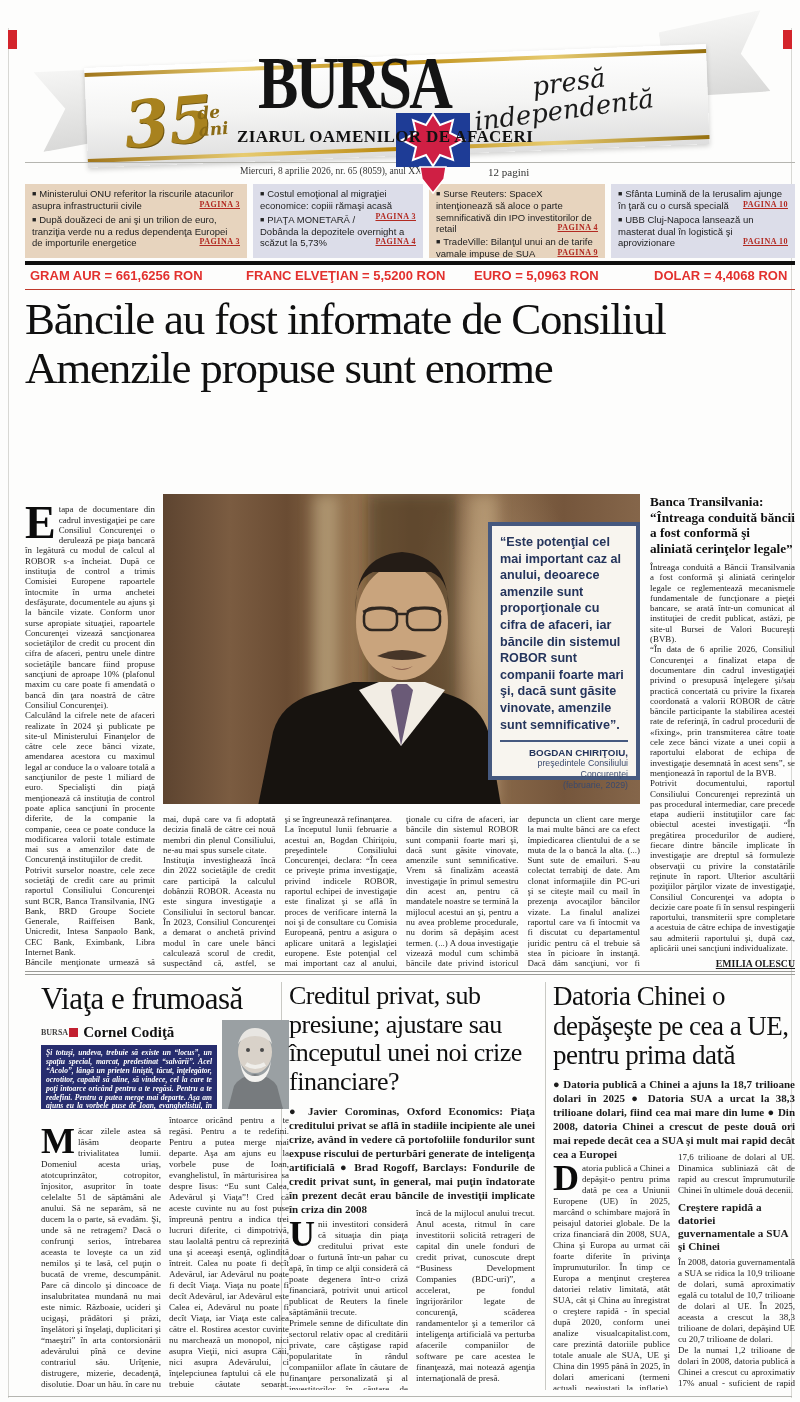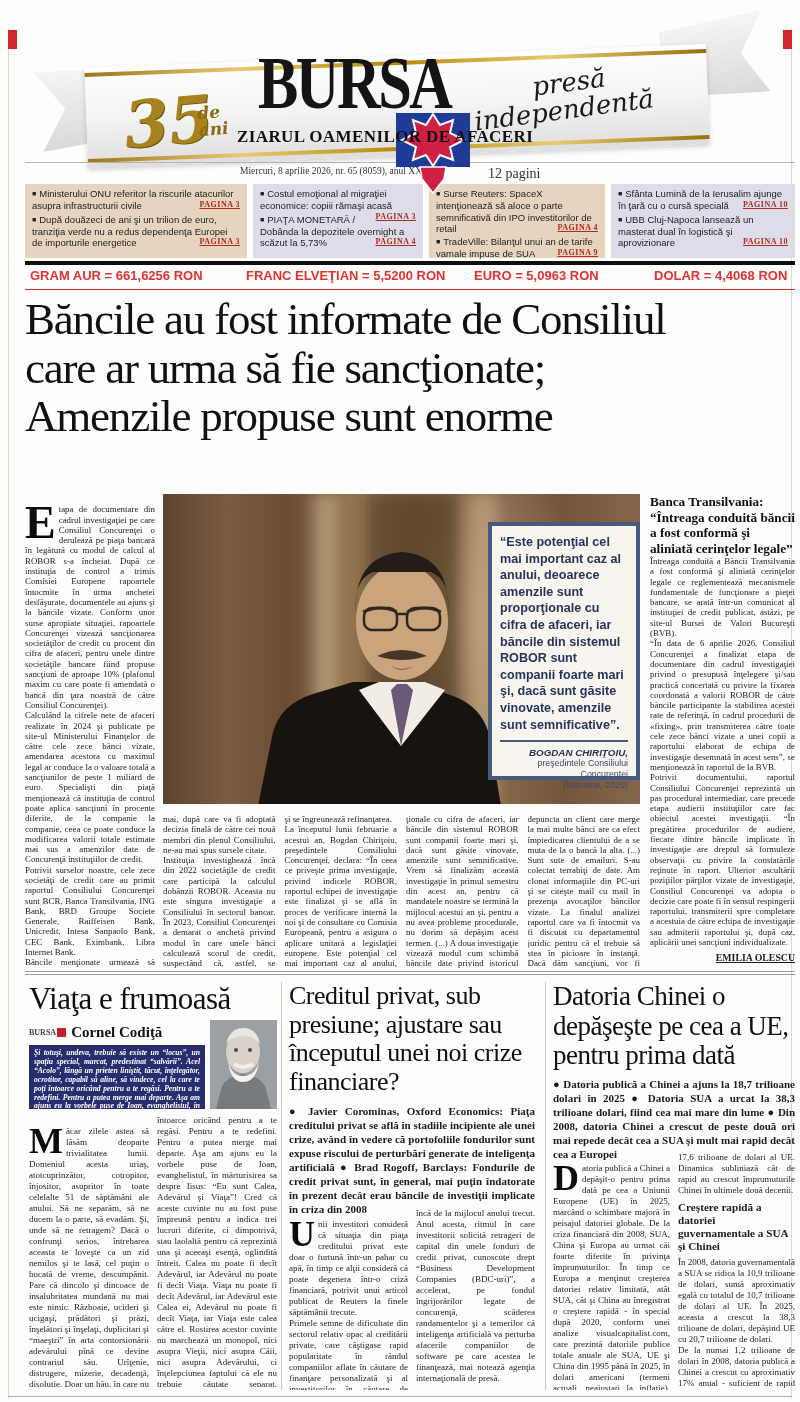--- a/index.html
+++ b/index.html
@@ -16,21 +16,21 @@
   .tail-right{left:662px;top:16px;width:104px;height:82px;transform:rotate(-7deg);clip-path:polygon(0 12%,100% 0,76% 50%,100% 100%,0 92%);}
   .anniv-num{position:absolute;left:124px;top:84px;font-family:"DejaVu Serif",serif;font-style:italic;font-weight:bold;font-size:64px;color:#a8821e;transform:rotate(-5deg);text-shadow:1px 1px 0 #6d5410;z-index:3;}
   .anniv-label{position:absolute;left:198px;top:104px;font-family:"DejaVu Serif",serif;font-style:italic;font-weight:bold;font-size:17px;line-height:17px;color:#8a6a14;transform:rotate(-5deg);z-index:3;}
   .paper-title{position:absolute;left:258px;top:40px;font-size:72px;font-weight:bold;letter-spacing:-3px;color:#141414;transform:scaleX(.84) scaleY(1.04);transform-origin:left top;z-index:3;}
   .paper-subtitle{position:absolute;left:237px;top:127px;font-size:17px;font-weight:bold;letter-spacing:.4px;color:#111;z-index:5;}
   .tagline{position:absolute;left:472px;top:70px;font-family:"DejaVu Serif",serif;font-style:italic;font-size:26px;color:#1a1a1a;transform:rotate(-7.5deg);z-index:3;line-height:27px;}
   .tagline .l1{margin-left:62px;}
   .masthead-logo{position:absolute;left:394px;top:113px;z-index:4;}
   .dateline-rule{position:absolute;left:25px;top:162px;width:770px;height:1px;background:#b5b5b0;}
   .date-text{position:absolute;left:240px;top:166px;font-size:9.5px;color:#333;}
-  .pages-text{position:absolute;left:488px;top:166px;font-size:14px;color:#333;}
+  .pages-text{position:absolute;left:488px;top:166px;font-size:11px;color:#333;}
   
   .briefs{position:absolute;left:25px;top:184px;width:770px;height:74px;display:flex;gap:6px;font-family:"Liberation Sans",sans-serif;}
   .brief-box{padding:4px 7px;box-sizing:border-box;}
   .brief-box.tan{background:#e7d4be;}
   .brief-box.lav{background:#dcdde9;}
   .b1{flex:0 0 222px}.b2{flex:0 0 170px}.b3{flex:0 0 176px}.b4{flex:1}
   .brief-item{font-size:9.5px;line-height:11.3px;color:#222;position:relative;margin-bottom:2px;text-align:left;}
   .brief-item .blt{font-size:7px;margin-right:3px;position:relative;top:-1px;}
   .page-ref{font-family:"Liberation Serif",serif;font-weight:bold;font-size:8px;letter-spacing:.5px;color:#b22a22;text-decoration:underline;float:right;margin-top:-1px;}
   
@@ -48,35 +48,35 @@
   .col1{position:absolute;left:0;top:0;width:130px;height:476px;overflow:hidden;}
   .dropcap{float:left;font-weight:bold;color:#0c0c0c;padding-right:3px;font-family:"Liberation Serif",serif;}
   .dc-main{font-size:46px;line-height:38px;}
   .dc-sm{font-size:36px;line-height:30px;}
   .photo{position:absolute;left:138px;top:0;width:477px;height:310px;overflow:hidden;background:
     radial-gradient(120px 220px at 70% 40%, rgba(255,230,190,.25), rgba(0,0,0,0) 70%),
     linear-gradient(90deg,#5d4430 0%,#7b5c41 14%,#6a4c33 26%,#93734f 40%,#7e5f42 52%,#8a6a4a 68%,#75563c 84%,#85664a 100%);}
   .quote-box{position:absolute;right:0;top:28px;width:152px;height:258px;background:#f8f5ef;border:4px solid #46597f;box-sizing:border-box;padding:8px 8px 6px 8px;font-family:"Liberation Sans",sans-serif;z-index:3;}
   .quote-text{font-size:12.6px;line-height:16.6px;font-weight:bold;color:#25355c;}
   .quote-div{height:2px;background:#46597f;margin:7px 0 5px 0;}
-  .quote-author{font-size:9.8px;font-weight:bold;color:#25355c;text-align:right;font-style:italic;}
+  .quote-author{font-size:9.8px;font-weight:bold;color:#25355c;text-align:right;}
   .quote-role{font-size:8.8px;color:#3a4a6e;text-align:right;line-height:11px;}
   .cols-lower{position:absolute;left:138px;top:320px;width:477px;height:156px;display:flex;gap:9px;}
   .cols-lower .c{flex:1;overflow:hidden;}
   .sidebar{position:absolute;left:625px;top:0;width:145px;height:476px;overflow:hidden;}
-  .sidebar-title{font-size:13.2px;line-height:15.5px;font-weight:bold;color:#0e0e0e;}
+  .sidebar-title{font-size:13.2px;line-height:15.5px;font-weight:bold;color:#0e0e0e;margin-bottom:6px;}
   .sidebar-body{font-size:8.9px;line-height:10.3px;text-align:justify;white-space:pre-line;}
   .author-line{font-size:9.8px;font-weight:bold;text-align:right;text-decoration:underline;margin-top:5px;}
   
   .double-rule{position:absolute;left:25px;top:971px;width:770px;height:4px;border-top:1px solid #9a9a96;border-bottom:1px solid #9a9a96;box-sizing:border-box;}
   .bottom-rule{position:absolute;left:8px;top:1396px;width:784px;height:1px;background:#b5b5b0;}
   .vdiv{position:absolute;top:982px;height:408px;width:1px;background:#c9c9c4;}
   
   .bottom{position:absolute;left:25px;top:982px;width:770px;height:412px;}
-  .artA{position:absolute;left:4px;top:0;width:248px;}
+  .artA{position:absolute;left:16px;top:0;width:248px;}
   .artB{position:absolute;left:264px;top:0;width:246px;}
   .artC{position:absolute;left:528px;top:0;width:242px;}
   .titleA{font-size:31px;line-height:33px;letter-spacing:-.5px;color:#101010;}
   .titleB{font-size:26px;line-height:28.5px;letter-spacing:-.5px;color:#101010;}
   .titleC{font-size:27px;line-height:29.5px;letter-spacing:-.5px;color:#101010;}
   .byline{position:absolute;left:0;top:40px;height:20px;display:flex;align-items:center;gap:5px;}
   .mini-logo{display:flex;align-items:center;gap:1px;}
   .mini-logo .txt{font-size:8px;font-weight:bold;letter-spacing:0;color:#444;}
   .mini-logo .sq{width:9px;height:9px;background:#c22030;display:inline-block;}
   .byline-name{font-size:15px;font-weight:bold;color:#111;}
@@ -149,21 +149,20 @@
 <div class="ticker">
   <span class="tick t0">GRAM AUR = 661,6256 RON</span>
   <span class="tick t1">FRANC ELVEŢIAN = 5,5200 RON</span>
   <span class="tick t2">EURO = 5,0963 RON</span>
   <span class="tick t3">DOLAR = 4,4068 RON</span>
 </div>
 <div class="red-rule"></div>
 
 <div class="headline">
   <div>Băncile au fost informate de Consiliul</div>
-  <div>care ar urma să fie sancţionate;</div>
   <div>Amenzile propuse sunt enorme</div>
 </div>
 
 <div class="main-art">
   <div class="col1 jtext">
     <span class="dropcap dc-main">E</span><span>tapa de documentare din cadrul investigaţiei pe care Consiliul Concurenţei o derulează pe piaţa bancară în legătură cu modul de calcul al ROBOR s-a încheiat. După ce instituţia de control a trimis Comisiei Europene rapoartele întocmite în urma anchetei desfăşurate, documentele au ajuns şi la băncile vizate. Conform unor surse apropiate situaţiei, rapoartele Concurenţei vizează sancţionarea societăţilor de credit cu procent din cifra de afaceri, pentru unele dintre societăţile bancare fiind propuse sancţiuni de aproape 10% (plafonul maxim cu care poate fi amendată o bancă din ţara noastră de către Consiliul Concurenţei).
 Calculând la cifrele nete de afaceri realizate în 2024 şi publicate pe site-ul Ministerului Finanţelor de către cele zece bănci vizate, amendarea acestora cu maximul legal ar conduce la o valoare totală a sancţiunilor de peste 1 miliard de euro. Specialişti din piaţă menţionează că instituţia de control poate aplica sancţiuni în procente diferite, de la companie la companie, ceea ce poate conduce la modificarea valorii totale estimate mai sus a amenzilor date de Concurenţă instituţiilor de credit.
 Potrivit surselor noastre, cele zece societăţi de credit care au primit raportul Consiliului Concurenţei sunt BCR, Banca Transilvania, ING Bank, BRD Groupe Societe Generale, Raiffeisen Bank, Unicredit, Intesa Sanpaolo Bank, CEC Bank, Eximbank, Libra Internet Bank.
 Băncile menţionate urmează să trimită comisiei de investigaţie opiniile lor pe subiect, până la data de 13</span>
   </div>

